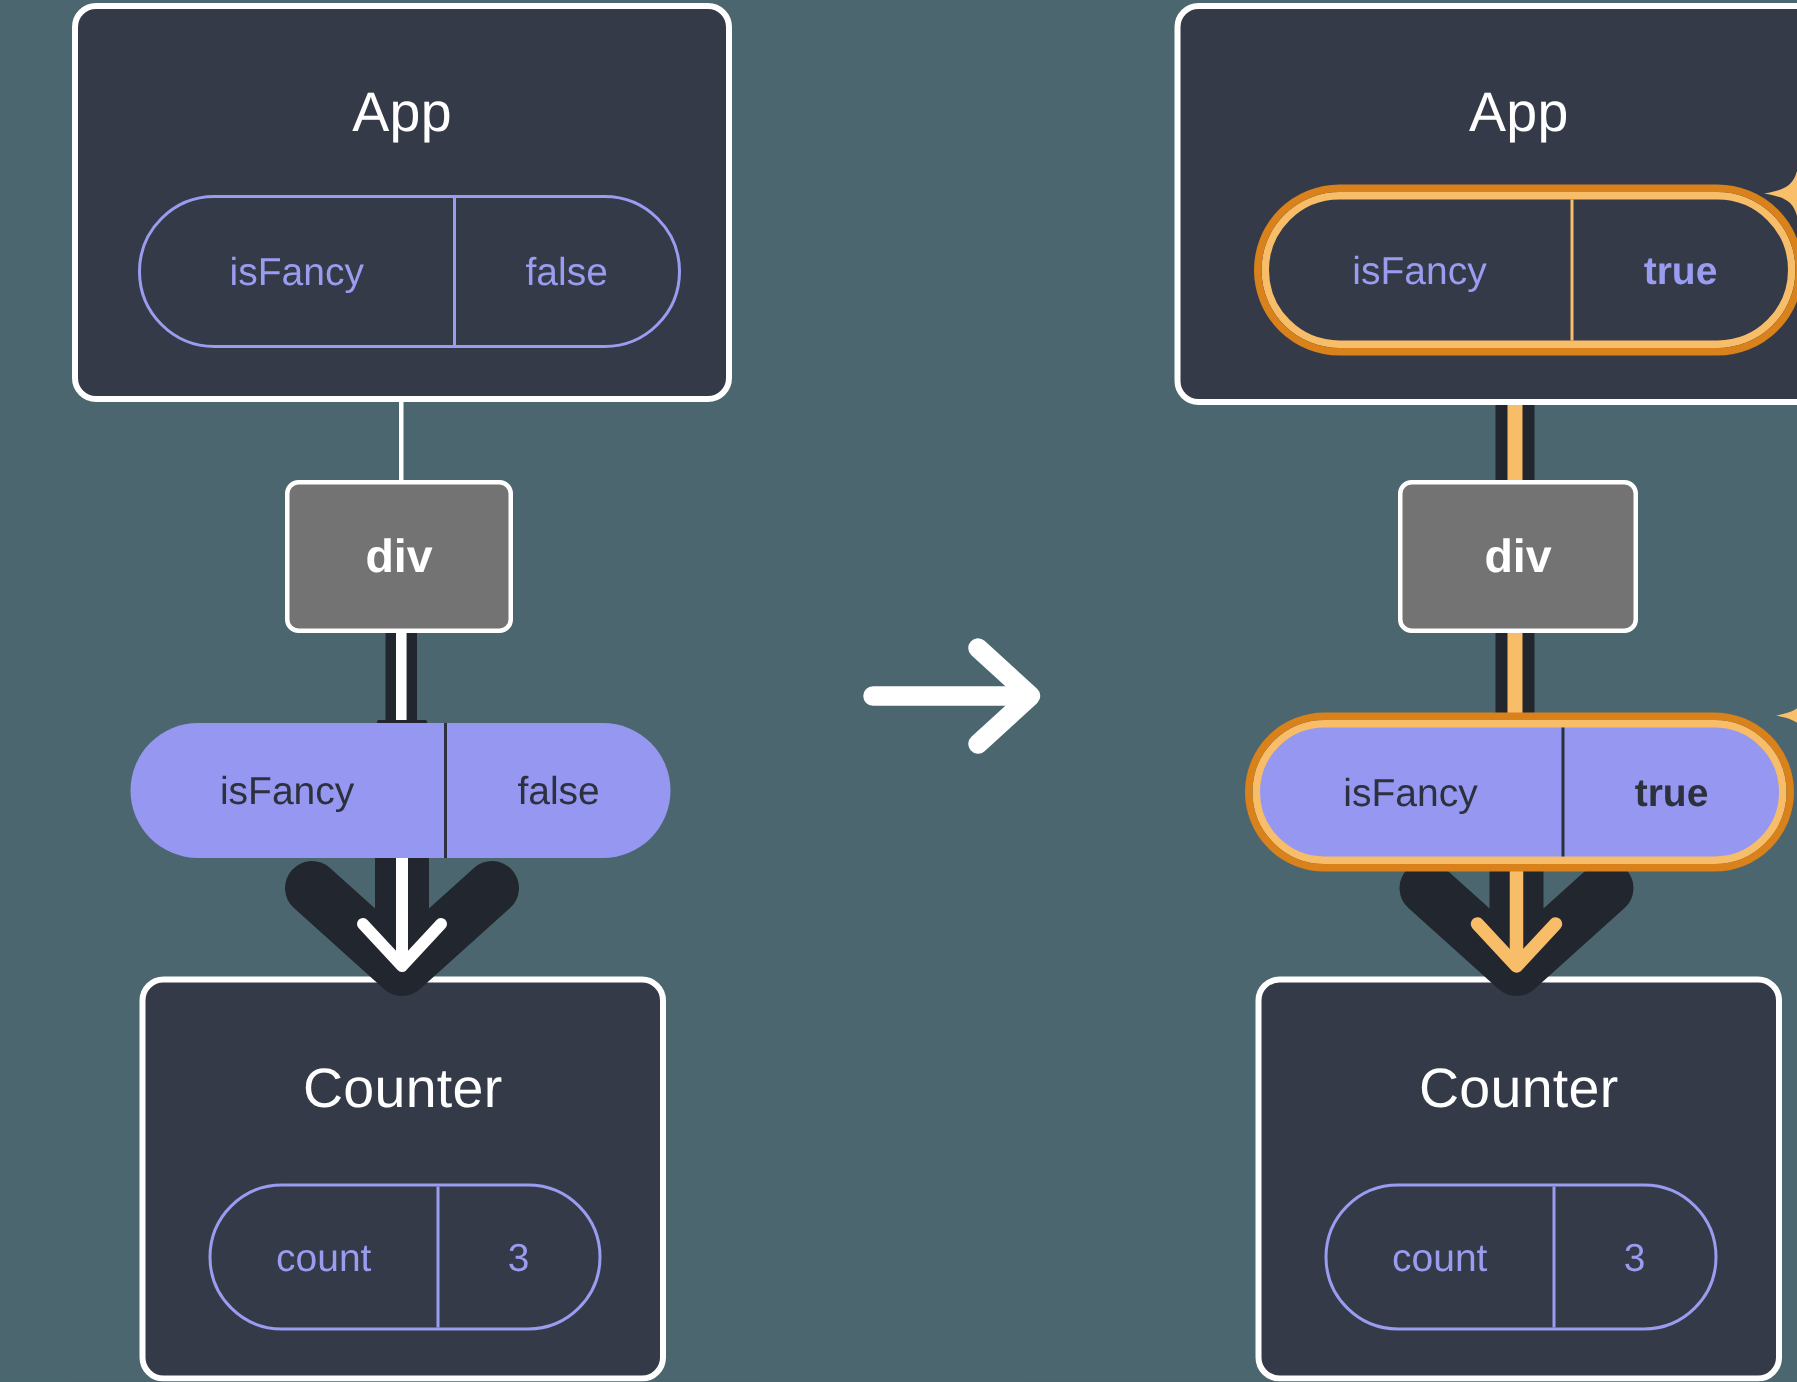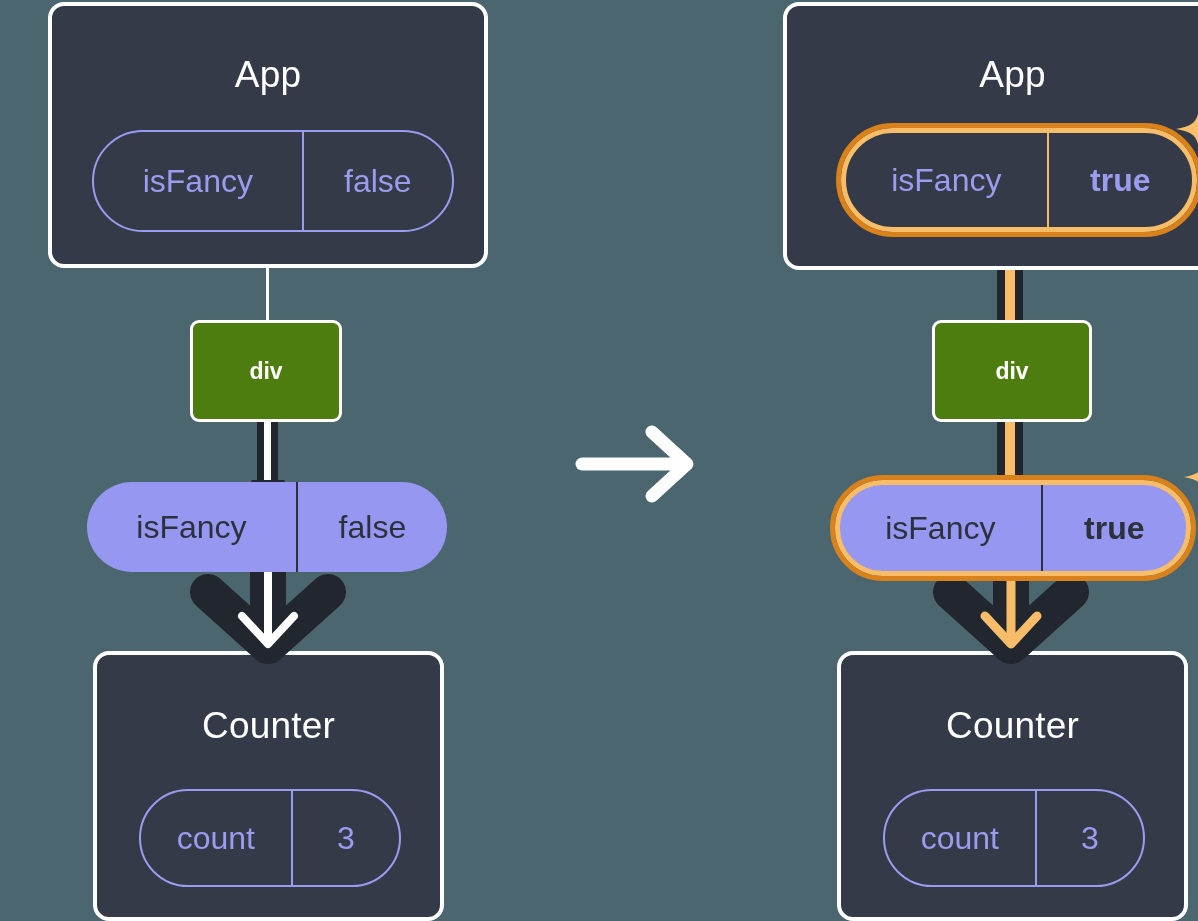--- a/index.html
+++ b/index.html
@@ -38,48 +38,48 @@
     text-align: center;
     color: #ffffff;
     font-size: 37px;
     font-weight: 400;
     letter-spacing: .2px;
   }
 
   
   .divbox {
     position: absolute;
-    background: #4d7c0f;
+    background: #737373;
     border: 3.5px solid #ffffff;
     border-radius: 9px;
     box-sizing: border-box;
     display: flex;
     align-items: center;
     justify-content: center;
     color: #ffffff;
-    font-size: 23px;
+    font-size: 31px;
     font-weight: 700;
     z-index: 6;
   }
 
   
   .pill {
     position: absolute;
     box-sizing: border-box;
     display: flex;
     align-items: stretch;
     border-radius: 999px;
     z-index: 7;
   }
   .pill .seg {
     display: flex;
     align-items: center;
     justify-content: center;
     box-sizing: border-box;
-    font-size: 32px;
+    font-size: 26px;
   }
   .pill .seg.key { flex: 0 0 58%; }
   .pill .seg.val { flex: 1 1 auto; text-align: center; }
 
   
   .pill.ghost {
     border: 2px solid #9a9cf0;
     background: transparent;
   }
   .pill.ghost .seg { color: #9a9cf0; }

